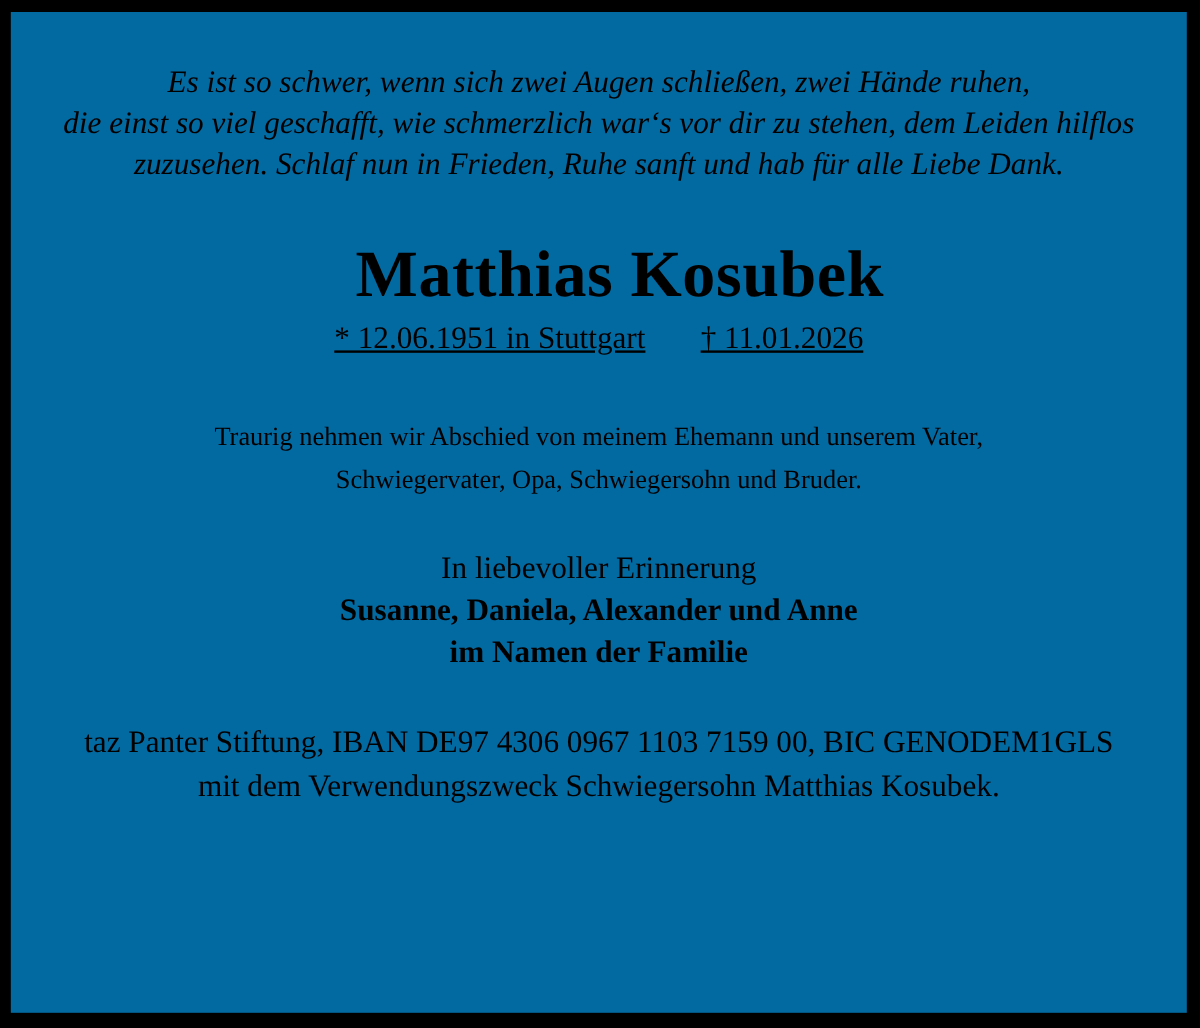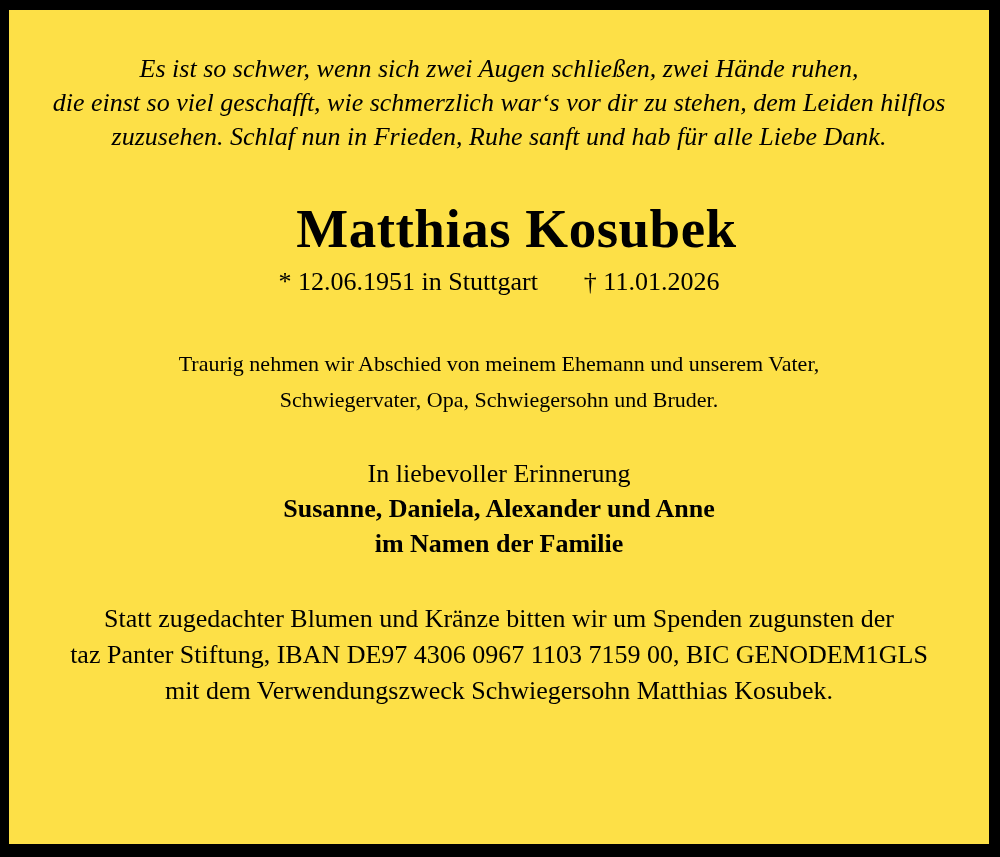--- a/index.html
+++ b/index.html
@@ -13,21 +13,21 @@
     font-family: "Liberation Serif", "DejaVu Serif", serif;
     color: #000000;
     overflow: hidden;
   }
   .sheet {
     position: absolute;
     top: 10px;
     left: 9px;
     right: 11px;
     bottom: 13px;
-    background: #fde047;
+    background: #0369a1;
     text-align: center;
     box-sizing: border-box;
     padding-top: 42px;
   }
   .epitaph {
     font-style: italic;
     font-size: 26px;
     line-height: 34px;
   }
   .deceased-name {
@@ -35,20 +35,21 @@
     font-size: 55px;
     line-height: 58px;
     font-weight: bold;
     letter-spacing: 0.5px;
     padding-left: 35px;
   }
   .life-dates {
     margin-top: 8px;
     font-size: 26px;
     line-height: 32px;
+    text-decoration: underline;
   }
   .life-dates .death {
     margin-left: 46px;
   }
   .farewell {
     margin-top: 48px;
     font-size: 22px;
     line-height: 36px;
   }
   .memorial {
@@ -94,18 +95,17 @@
   </div>
 
   <div class="memorial">
     <div>In liebevoller Erinnerung</div>
     <div class="bold-line">Susanne, Daniela, Alexander und Anne</div>
     <div class="bold-line">im Namen der Familie</div>
   </div>
 
 
   <div class="donation">
-    <div>Statt zugedachter Blumen und Kränze bitten wir um Spenden zugunsten der</div>
     <div>taz Panter Stiftung, IBAN DE97 4306 0967 1103 7159 00, BIC GENODEM1GLS</div>
     <div>mit dem Verwendungszweck Schwiegersohn Matthias Kosubek.</div>
   </div>
 
 </div>
 
 </body></html>

